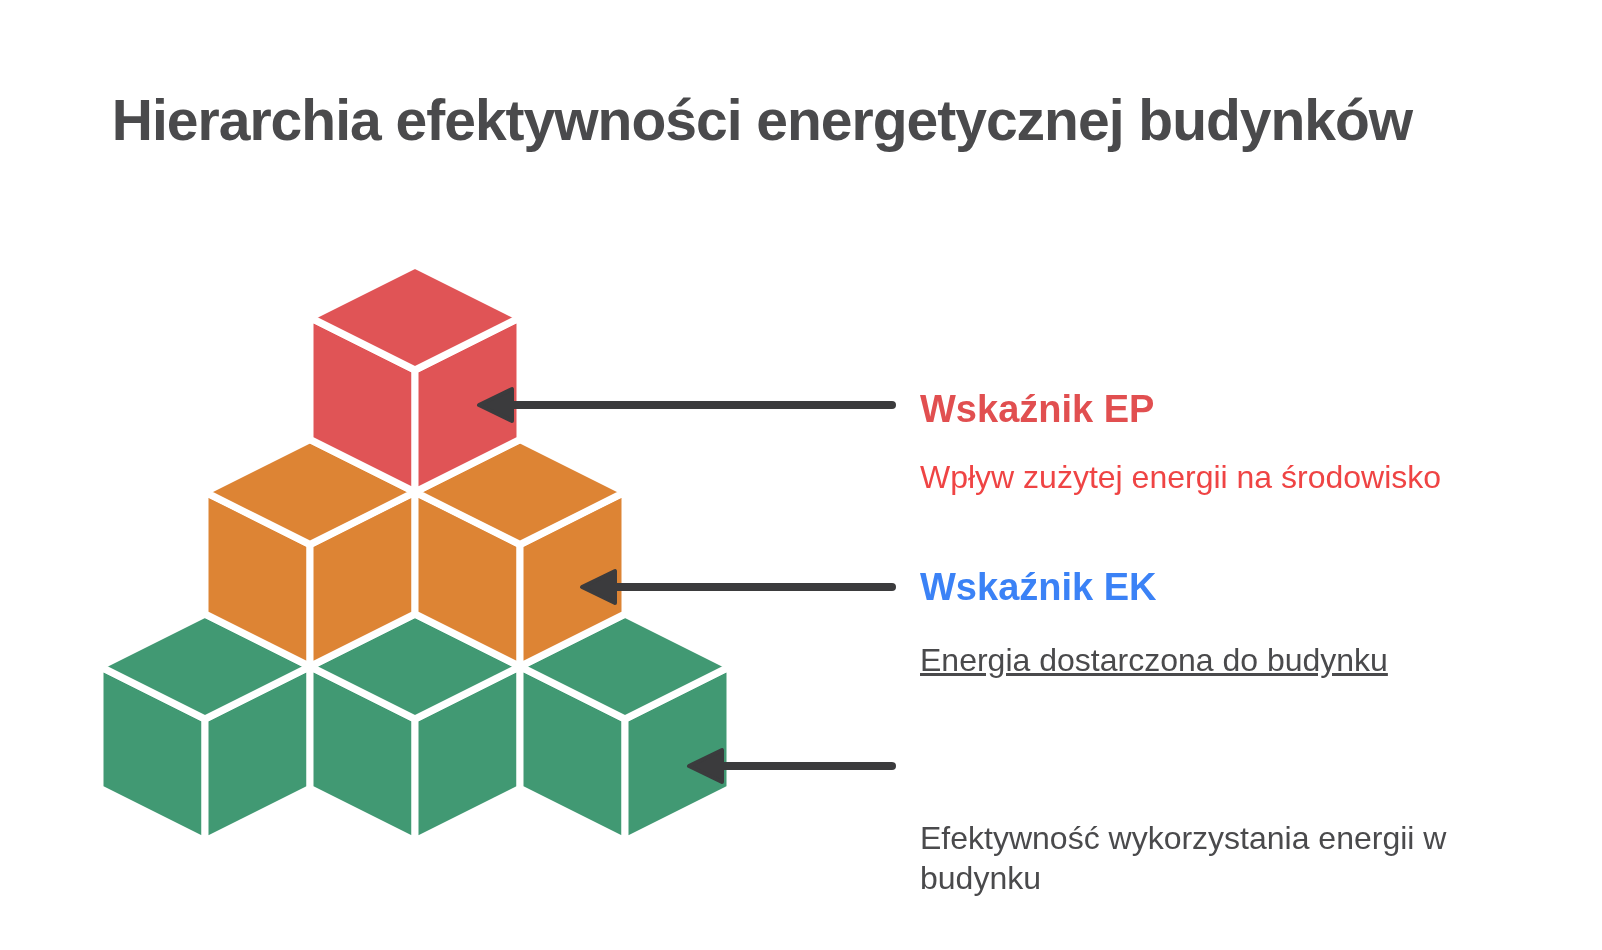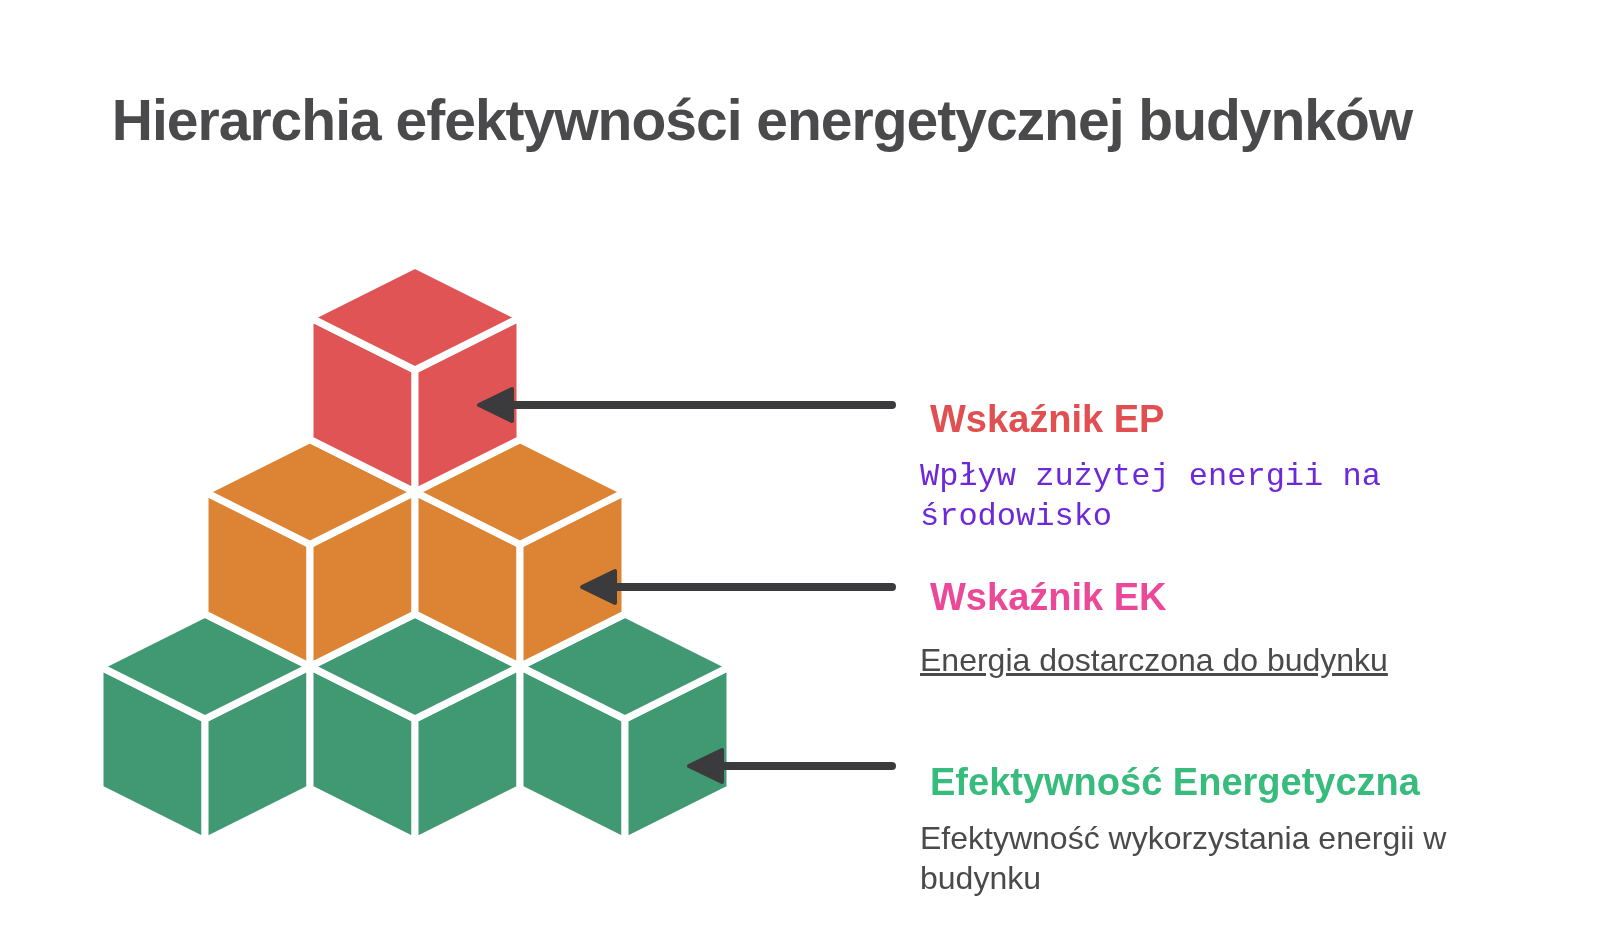--- a/index.html
+++ b/index.html
@@ -38,21 +38,21 @@
     position: absolute;
     top: 0;
     left: 0;
     width: 1602px;
     height: 950px;
     display: block;
   }
   .ann-label {
     position: absolute;
     left: 920px;
-    margin: 10px;
+    margin: 0;
     font-size: 38px;
     line-height: 38px;
     font-weight: 700;
     white-space: nowrap;
   }
   .ann-desc {
     position: absolute;
     left: 920px;
     margin: 0;
     font-size: 32px;
@@ -118,22 +118,21 @@
           <polygon points="582,587 615,571 615,603" fill="#3b3b3d" stroke="#3b3b3d" stroke-width="4" stroke-linejoin="round"></polygon>
         </g>
         <g>
           <line x1="714" y1="766" x2="892" y2="766" stroke="#3b3b3d" stroke-width="8" stroke-linecap="round"></line>
           <polygon points="689,766 722,750 722,782" fill="#3b3b3d" stroke="#3b3b3d" stroke-width="4" stroke-linejoin="round"></polygon>
         </g>
       </g>
   </svg>
 
   <div class="ann-label" id="ann-label-0" style="color: rgb(225, 79, 80);">Wskaźnik EP</div>
-  <div class="ann-desc" id="ann-desc-0" style="color: #6d28d9; font-family: Liberation Mono, monospace;">Wpływ zużytej energii na środowisko</div>
+  <div class="ann-desc" id="ann-desc-0" style="color: #ef4444;">Wpływ zużytej energii na środowisko</div>
 
-  <div class="ann-label" id="ann-label-1" style="color: #ec4899;">Wskaźnik EK</div>
+  <div class="ann-label" id="ann-label-1" style="color: #3b82f6;">Wskaźnik EK</div>
   <div class="ann-desc" id="ann-desc-1" style="color: rgb(74, 74, 76);">Energia dostarczona do budynku</div>
 
-  <div class="ann-label" id="ann-label-2" style="color: rgb(56, 188, 126);">Efektywność Energetyczna</div>
   <div class="ann-desc" id="ann-desc-2" style="color: rgb(74, 74, 76);">Efektywność wykorzystania energii w
 budynku</div>
 
 </div>
 
 </body></html>

